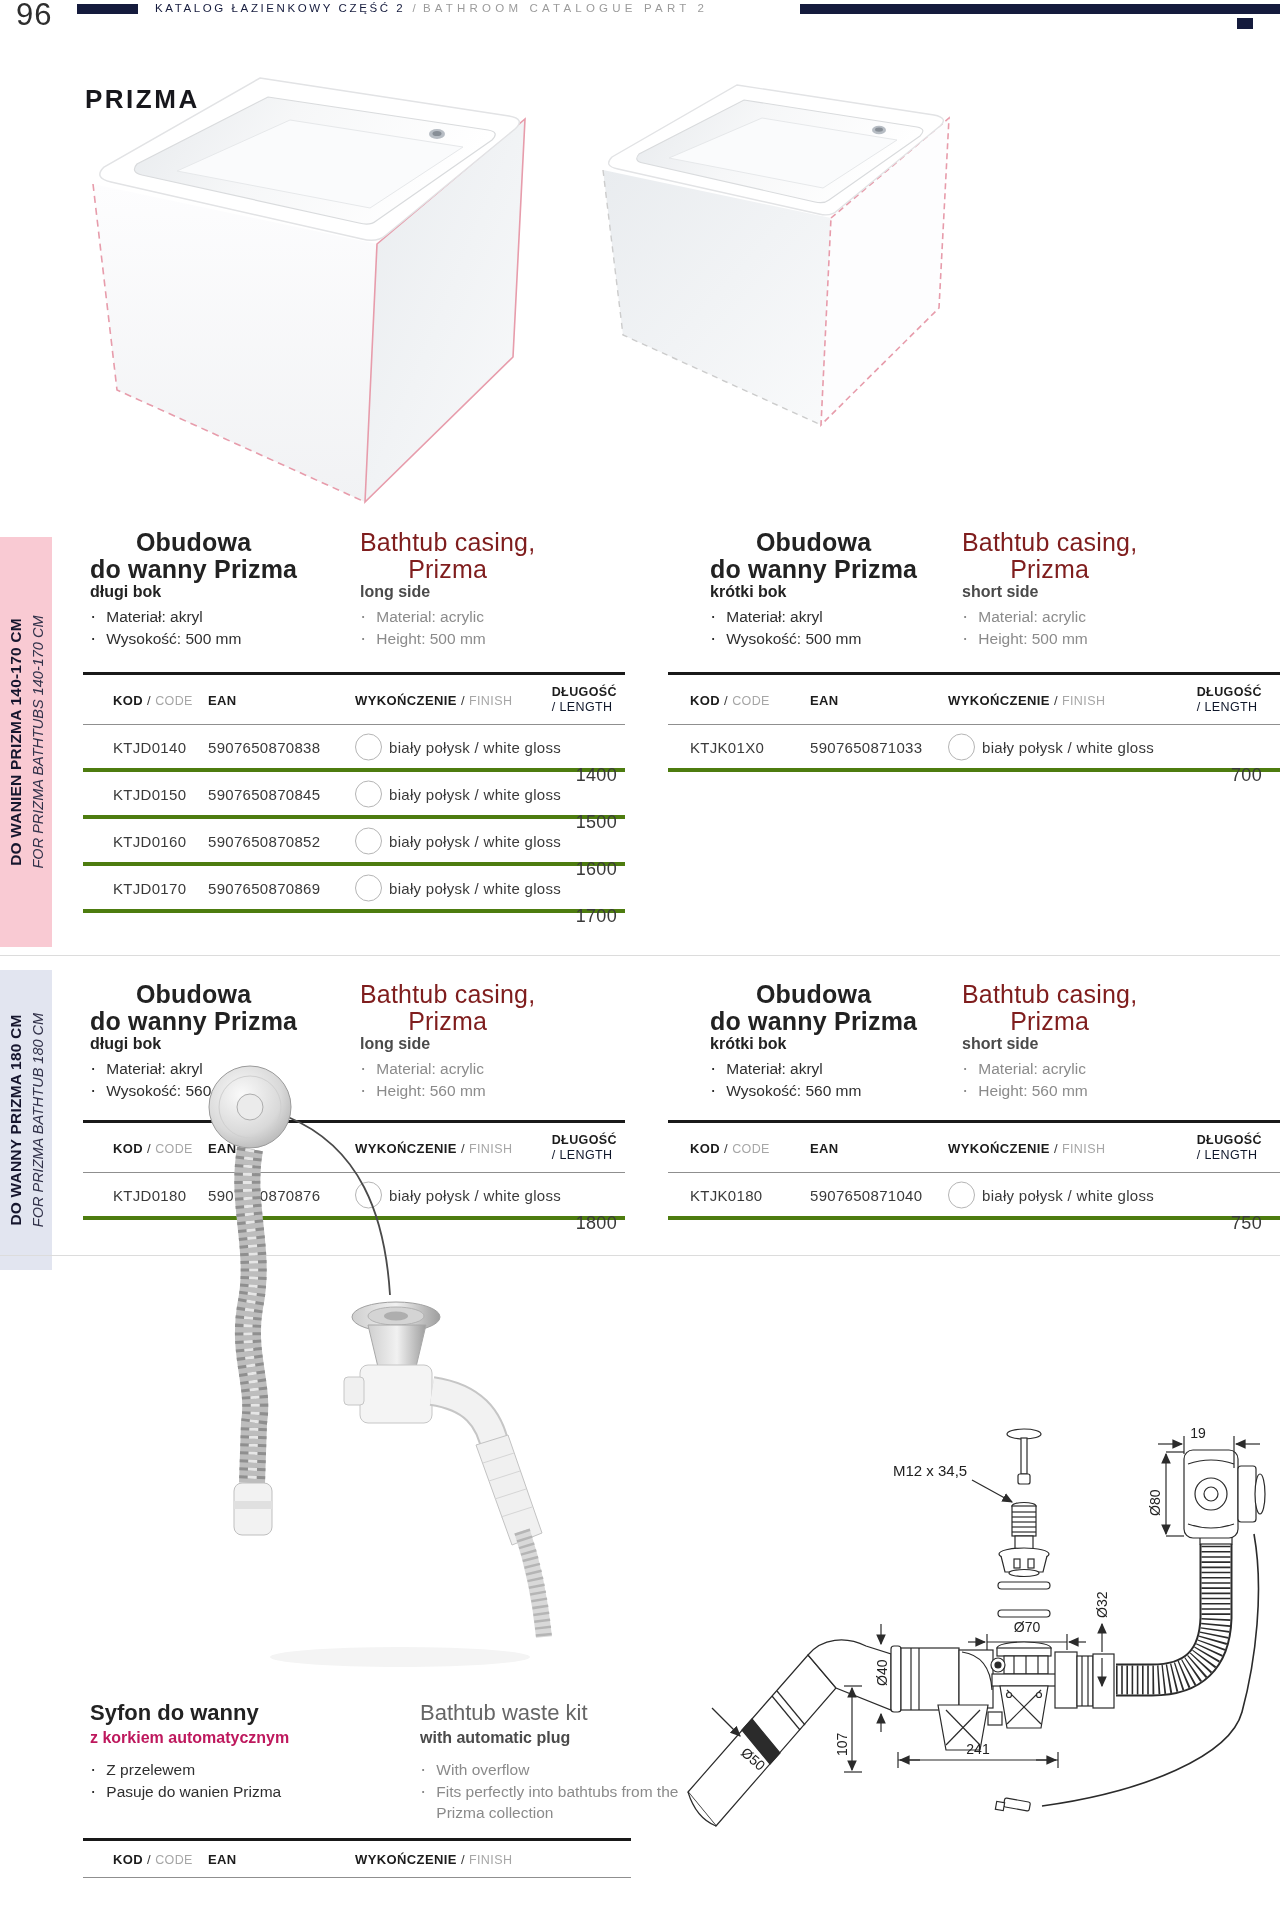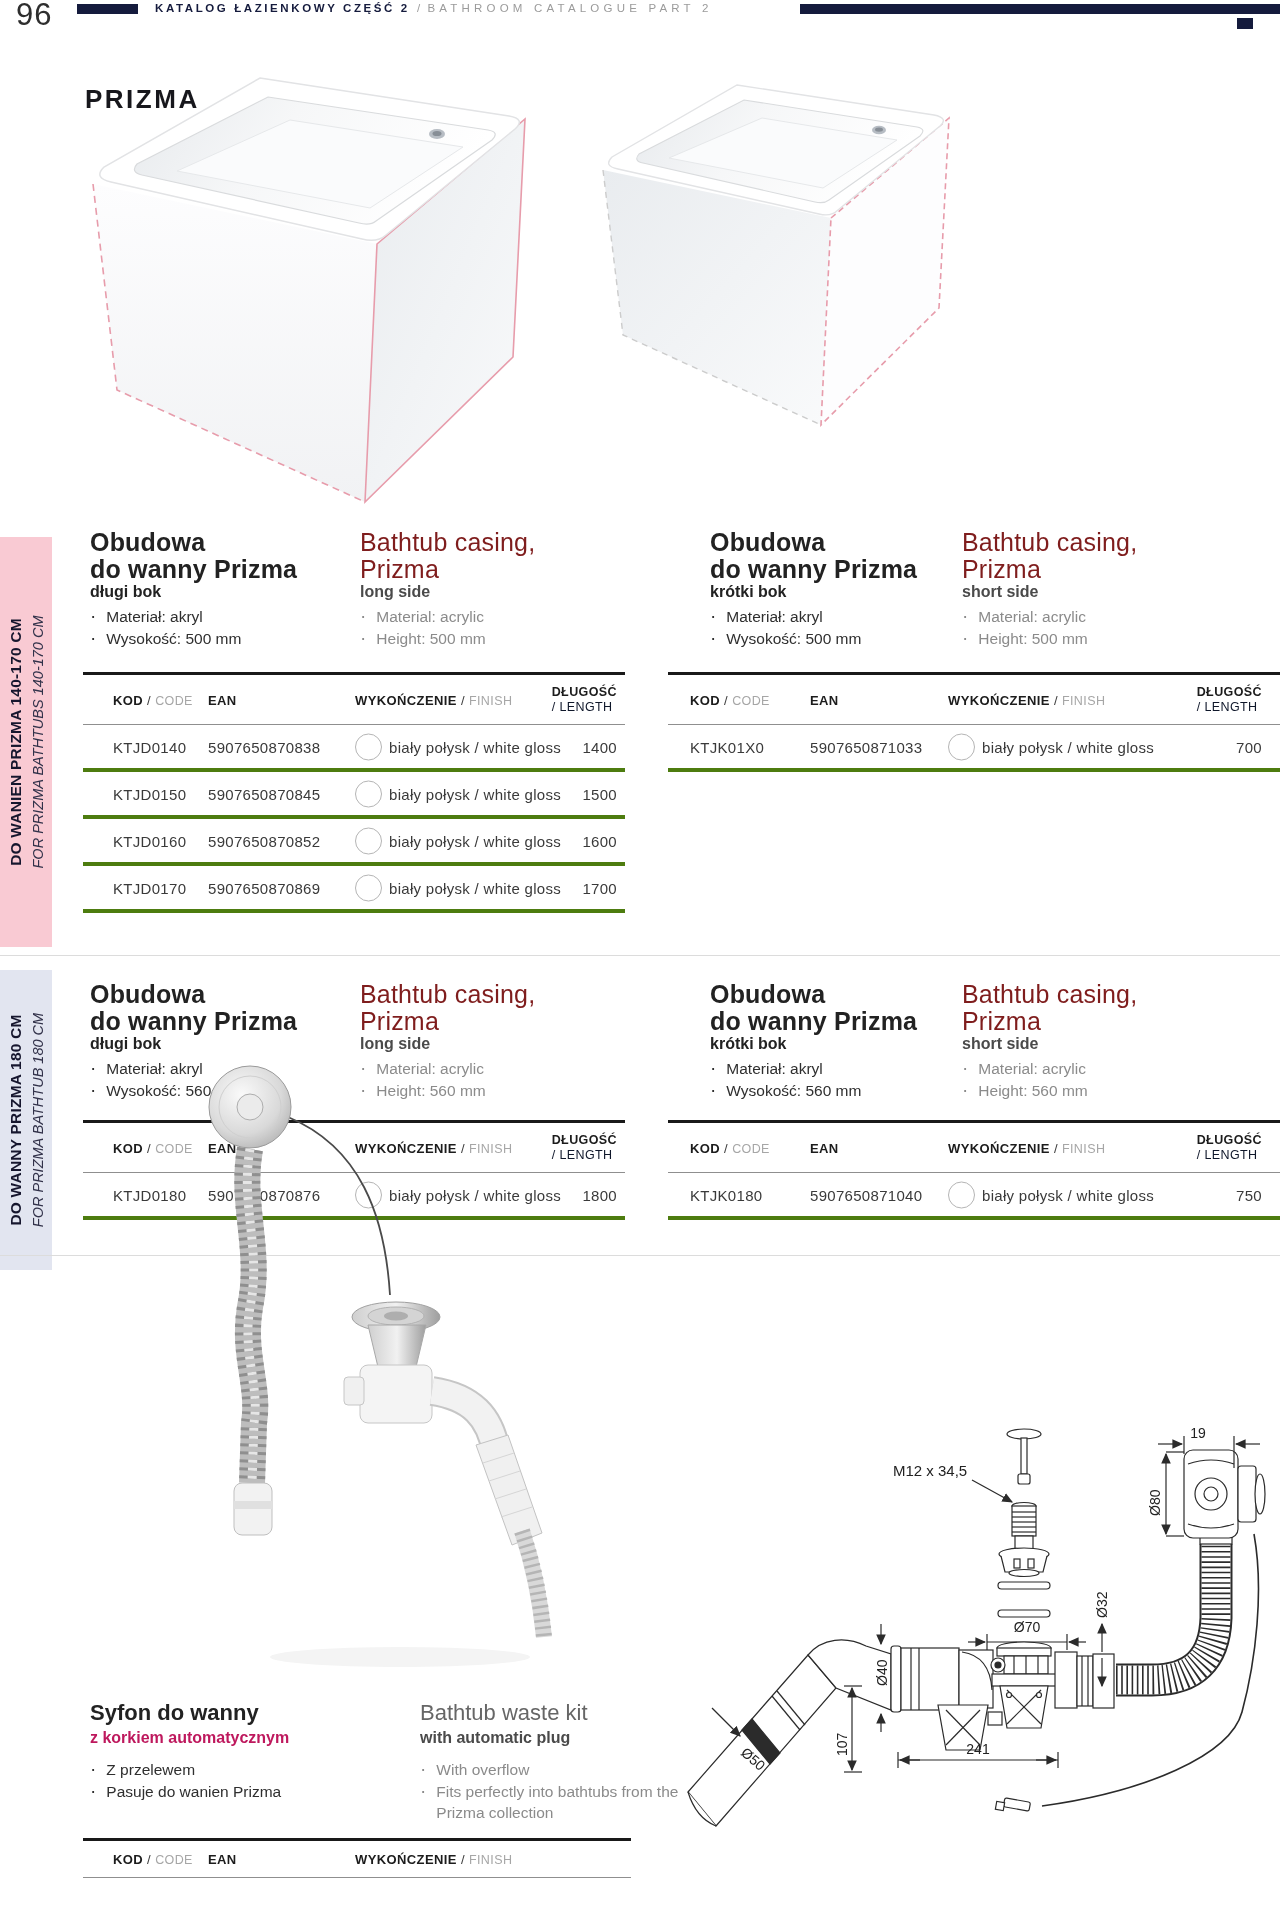--- a/index.html
+++ b/index.html
@@ -5,35 +5,35 @@
   html,body{margin:0;padding:0;background:#fff;}
   #page{position:relative;width:1280px;height:1917px;background:#fff;overflow:hidden;
         font-family:"Liberation Sans","DejaVu Sans",sans-serif;}
   
   .pagenum{position:absolute;left:16px;top:-3px;font-size:31px;font-weight:400;color:#2e2e2e;letter-spacing:1px;}
   .hbar{position:absolute;top:4px;height:10px;background:#151b3d;}
   .hbar-left{left:77px;width:61px;}
   .hbar-right{left:800px;width:480px;}
   .hsquare{position:absolute;left:1237px;top:18px;width:16px;height:11px;background:#151b3d;}
   .htext{position:absolute;left:155px;top:2px;font-size:11.5px;white-space:nowrap;}
-  .htext .hb{font-weight:700;color:#151b3d;letter-spacing:2.6px;margin-top:28px;}
+  .htext .hb{font-weight:400;color:#151b3d;letter-spacing:2.6px;margin-top:28px;}
   .htext .hs{color:#9b9b9b;margin:0 4px;}
   .htext .hl{color:#9b9b9b;letter-spacing:4.2px;}
   .title{position:absolute;left:85px;top:84px;font-size:26px;font-weight:700;color:#17171c;letter-spacing:2.5px;}
   
   .side{position:absolute;left:0;width:52px;}
   .pinkside{top:537px;height:410px;background:#f9cad3;}
   .blueside{top:970px;height:300px;background:#e2e5f0;}
   .siderot{position:absolute;top:100%;left:0;transform:rotate(-90deg);transform-origin:0 0;height:52px;
            display:flex;flex-direction:column;justify-content:center;text-align:center;}
   .side-pl{font-weight:700;font-size:15.5px;color:#16162e;letter-spacing:.2px;line-height:23px;white-space:nowrap;}
   .side-en{font-style:italic;font-size:14.5px;color:#32324a;line-height:22px;white-space:nowrap;}
   
   .desc{position:absolute;}
-  .desc .t1{font-size:25px;font-weight:700;color:#222;line-height:27px;letter-spacing:.2px;white-space:nowrap;}
+  .desc .t1{font-size:25px;font-weight:700;color:#222;line-height:27px;letter-spacing:.2px;white-space:nowrap;text-align:center;}
   .desc .sub{font-size:16px;font-weight:700;color:#222;margin-top:0;white-space:nowrap;}
   .desc.en .t1{font-weight:400;color:#7f1d1d;}
   .desc.en .sub{color:#4a4a4a;}
   .bullets{position:absolute;}
   .bullet{display:flex;gap:10px;font-size:15.5px;line-height:21px;color:#2f2f2f;margin-bottom:1px;}
   .bullet .dot{font-size:19px;line-height:20px;}
   .bullets.enb .bullet{color:#8b8b8b;}
   
   .tbl{position:absolute;border-top:3px solid #191919;}
   .thead{position:relative;height:49px;border-bottom:1px solid #8f8f8f;}
@@ -42,21 +42,21 @@
   .hc b{font-weight:700;}
   .hc .lt{color:#a6a6a6;font-weight:400;font-size:12.5px;}
   .hc .slash{color:#3a3a3a;}
   .c-kod{left:30px;} .c-ean{left:125px;} .c-fin{left:272px;}
   .c-len{right:8px;text-align:left;}
   .tbl-right .c-kod{left:22px;} .tbl-right .c-ean{left:142px;} .tbl-right .c-fin{left:280px;} .tbl-right .c-len{right:18px;}
   .c-len .l1{display:block;font-weight:700;font-size:12.5px;line-height:15px;}
   .c-len .l2{display:block;color:#0f172a;font-size:12.5px;line-height:15px;}
   .rc{position:absolute;top:50%;transform:translateY(-50%);font-size:15px;color:#3a3a3a;letter-spacing:.3px;white-space:nowrap;}
   .rc.c-fin{display:flex;align-items:center;gap:7px;}
-  .rc.c-len{font-size:15px;}
+  .rc.c-len{font-size:18px;margin-top:28px;}
   .swatch{width:27px;height:27px;border-radius:50%;background:#fff;border:1px solid #b5b5b5;box-sizing:border-box;flex:0 0 auto;}
   .swatch.chrome{background:linear-gradient(135deg,#ededed 0%,#cdcdcd 30%,#939393 52%,#e3e3e3 78%,#c0c0c0 100%);border-color:#a9a9a9;}
   .tbl-sy .thead{height:36px;}
   .tbl-sy .trow{height:38px;}
   
   .divider{position:absolute;left:0;width:1280px;height:1px;background:#dcdcdc;}
   
   .sy-t{position:absolute;font-size:22px;font-weight:700;color:#222;white-space:nowrap;}
   .sy-t.en{font-weight:400;color:#666;}
   .sy-s{position:absolute;font-size:16px;font-weight:700;color:#be185d;white-space:nowrap;}

